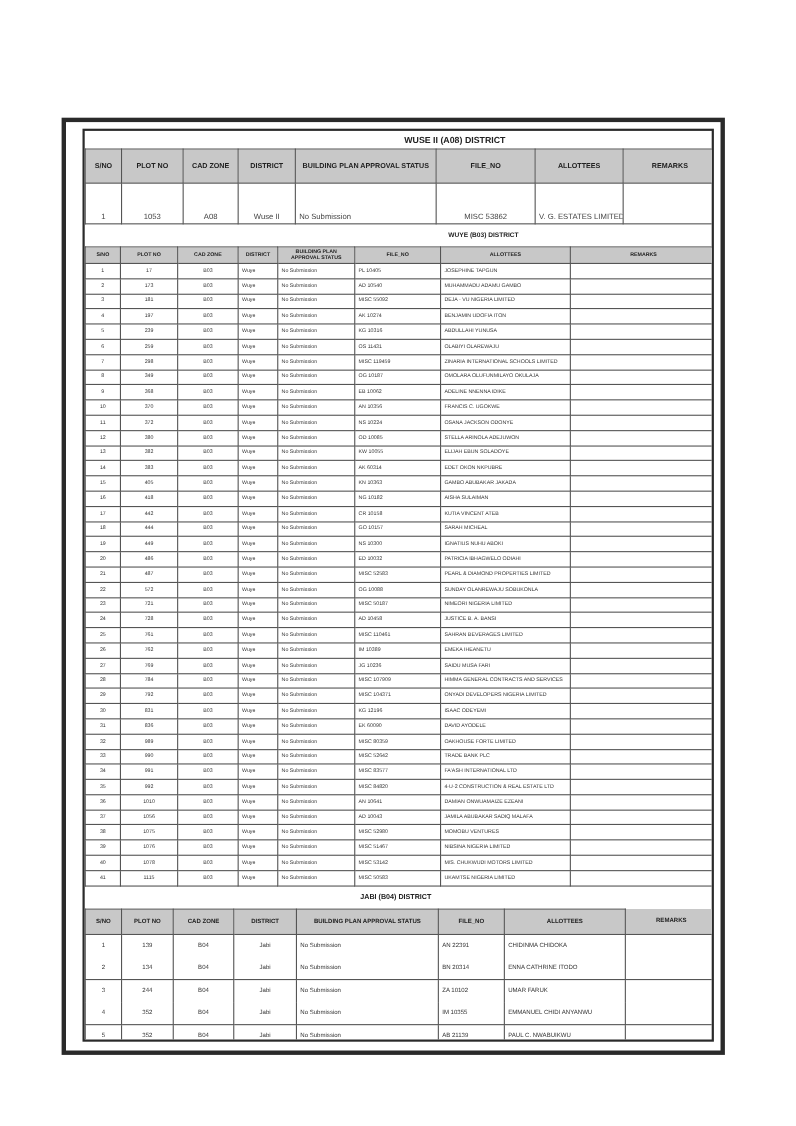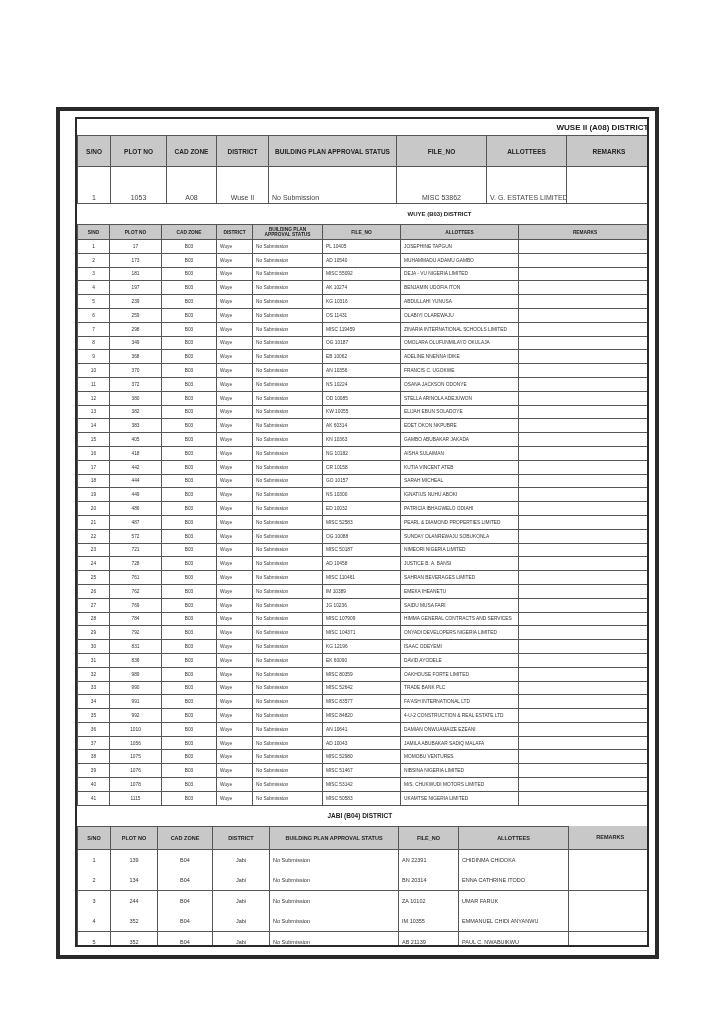--- a/index.html
+++ b/index.html
@@ -8,21 +8,21 @@
   .outer-frame { position: absolute; left: 56px; top: 107px; width: 603px; height: 852px;
                  border: 4px solid #2a2a2a; box-sizing: border-box; }
   .inner-frame { position: absolute; left: 75px; top: 117px; width: 574px; height: 830px;
                  border: 2px solid #2a2a2a; box-sizing: border-box; overflow: hidden; background:#fff; }
   table { border-collapse: collapse; width: 100%; table-layout: fixed; }
   td, th { border: 1px solid #555; padding: 0 3px; overflow: hidden; white-space: nowrap; }
   .title-row td { border: none; text-align: center; font-weight: bold; color: #222; }
   .hdr th { background: #c8c8c8; font-weight: bold; color: #222; }
 
   
-  .wuse .title-row td { height: 16px; font-size: 8px; padding-left: 290px; text-align: right; }
+  .wuse .title-row td { height: 16px; font-size: 8px; padding-left: 290px; text-align: left; }
   .wuse .hdr th { height: 30px; font-size: 6.5px; }
   .wuse td.cell { height: 34px; font-size: 7px; text-align: center; vertical-align: bottom; padding-bottom: 2px; color:#444; }
   .wuse td.left { text-align: left; }
 
   
   .wuye .title-row td { height: 20px; font-size: 6px; padding-left: 330px; text-align: left; }
   .wuye .hdr th { height: 14px; font-size: 4.8px; line-height: 5px; }
   .wuye td.cell { height: 12.8px; font-size: 4.8px; text-align: center; color: #333; }
   .wuye td.left { text-align: left; }
 

